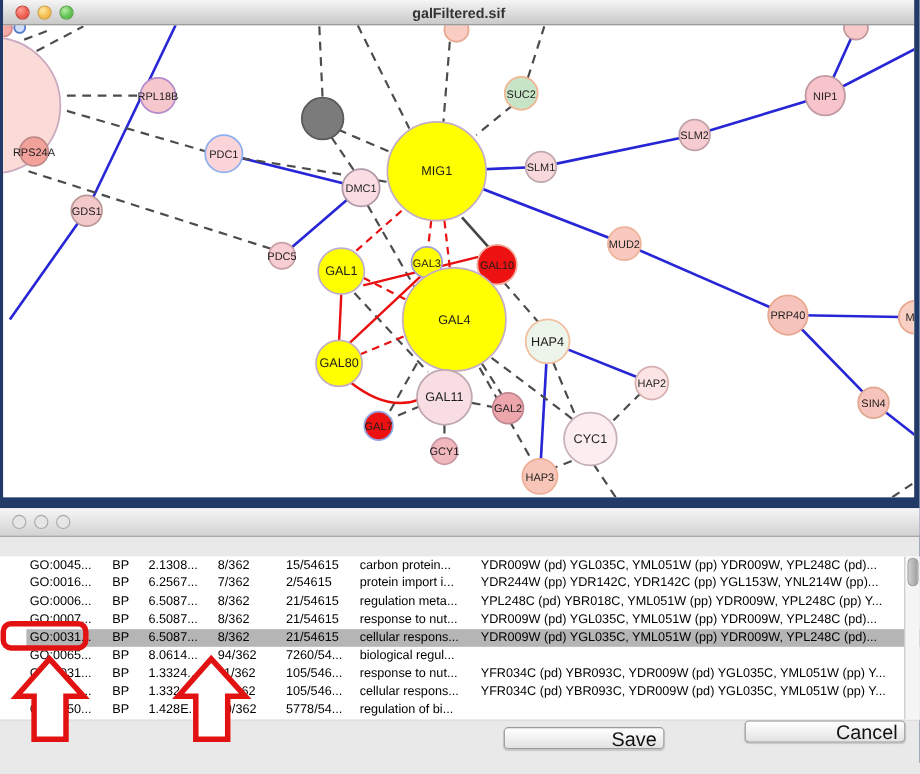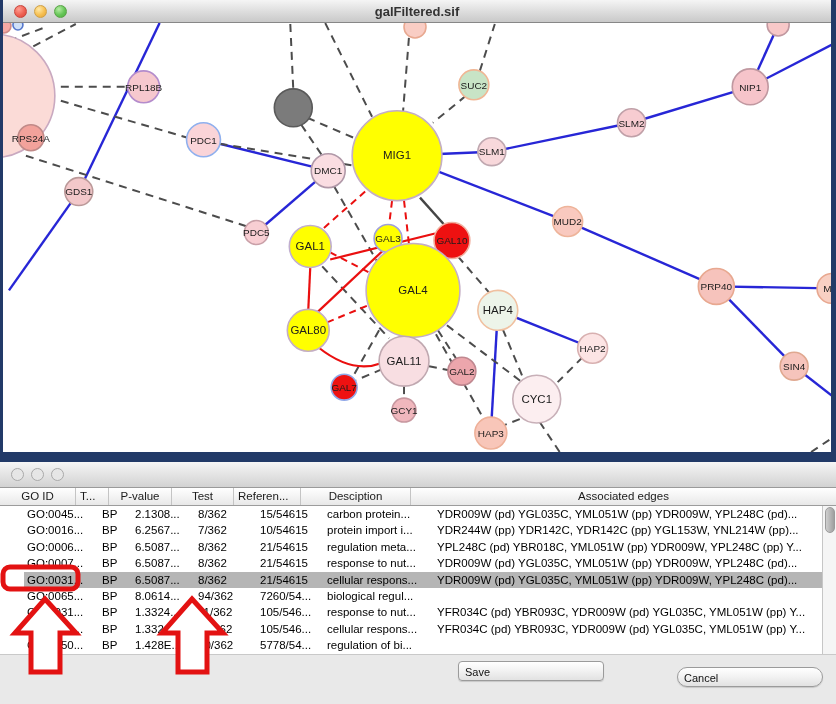--- a/index.html
+++ b/index.html
@@ -64,21 +64,21 @@
     position:absolute;right:0;top:44px;width:14px;height:148px;
     background:#f5f5f5;border-left:1px solid #c6c6c6;box-sizing:border-box;
   }
   .thumb{
     position:absolute;left:1.5px;top:1px;width:10px;height:26px;border-radius:6px;
     background:linear-gradient(90deg,#cfcfcf,#9f9f9f);border:1px solid #9b9b9b;box-sizing:border-box;
   }
   .mac-btn{
     position:absolute;width:146px;height:20px;border:1px solid #9b9b9b;border-radius:4px;
     background:linear-gradient(#ffffff,#f3f3f3 45%,#e2e2e2);
-    font-size:11px;color:#111;text-align:left;line-height:19px;
+    font-size:18px;color:#111;text-align:right;line-height:19px;
     box-shadow:0 1px 1px rgba(0,0,0,.15);box-sizing:border-box;cursor:default;
   }
   
   svg.annot-layer{position:absolute;left:0;top:0;z-index:50;pointer-events:none;}
 </style>
 </head>
 <body>
 
 <div class="screen">
 
@@ -214,46 +214,37 @@
 
   <div class="noa-window">
     <div class="titlebar">
       <div class="traffic">
         <div class="light inactive"></div>
         <div class="light inactive"></div>
         <div class="light inactive"></div>
       </div>
     </div>
 
-    <div class="table-header">
-        <div class="th">GO ID</div>
-        <div class="th left">T...</div>
-        <div class="th">P-value</div>
-        <div class="th">Test</div>
-        <div class="th left">Referen...</div>
-        <div class="th">Desciption</div>
-        <div class="th">Associated edges</div>
-      </div>
     <div class="table-body-bg"></div>
     <div class="table-body">
         <div class="trow">
           <div class="tcell">GO:0045...</div>
           <div class="tcell">BP</div>
           <div class="tcell">2.1308...</div>
           <div class="tcell">8/362</div>
           <div class="tcell">15/54615</div>
           <div class="tcell">carbon protein...</div>
           <div class="tcell">YDR009W (pd) YGL035C, YML051W (pp) YDR009W, YPL248C (pd)...</div>
         </div>
         <div class="trow">
           <div class="tcell">GO:0016...</div>
           <div class="tcell">BP</div>
           <div class="tcell">6.2567...</div>
           <div class="tcell">7/362</div>
-          <div class="tcell">10/54615</div>
+          <div class="tcell">2/54615</div>
           <div class="tcell">protein import i...</div>
           <div class="tcell">YDR244W (pp) YDR142C, YDR142C (pp) YGL153W, YNL214W (pp)...</div>
         </div>
         <div class="trow">
           <div class="tcell">GO:0006...</div>
           <div class="tcell">BP</div>
           <div class="tcell">6.5087...</div>
           <div class="tcell">8/362</div>
           <div class="tcell">21/54615</div>
           <div class="tcell">regulation meta...</div>
@@ -310,21 +301,21 @@
           <div class="tcell">80/362</div>
           <div class="tcell">5778/54...</div>
           <div class="tcell">regulation of bi...</div>
         </div>
       </div>
     <div class="scrollbar">
       <div class="thumb"></div>
     </div>
 
     <button class="mac-btn" style="left:458px;top:199px;">Save</button>
-    <button class="mac-btn" style="left:677px;top:205px;border-radius:10px;">Cancel</button>
+    <button class="mac-btn" style="left:677px;top:193px;">Cancel</button>
   </div>
 
   <svg class="annot-layer" width="836" height="704" viewBox="0 0 836 704">
     <rect class="annot" x="3" y="567" width="75" height="22" rx="7" fill="none" stroke-width="5" stroke="#e31212"></rect>
     <polygon class="annot" points="45,599 76,633 60,633 60,672 31,672 31,633 15,633" fill="#ffffff" stroke-width="5" stroke="#e31212"></polygon>
     <polygon class="annot" points="192,599 223,633 207,633 207,672 178,672 178,633 162,633" fill="#ffffff" stroke-width="5" stroke="#e31212"></polygon>
   </svg>
 
 </div>
 

